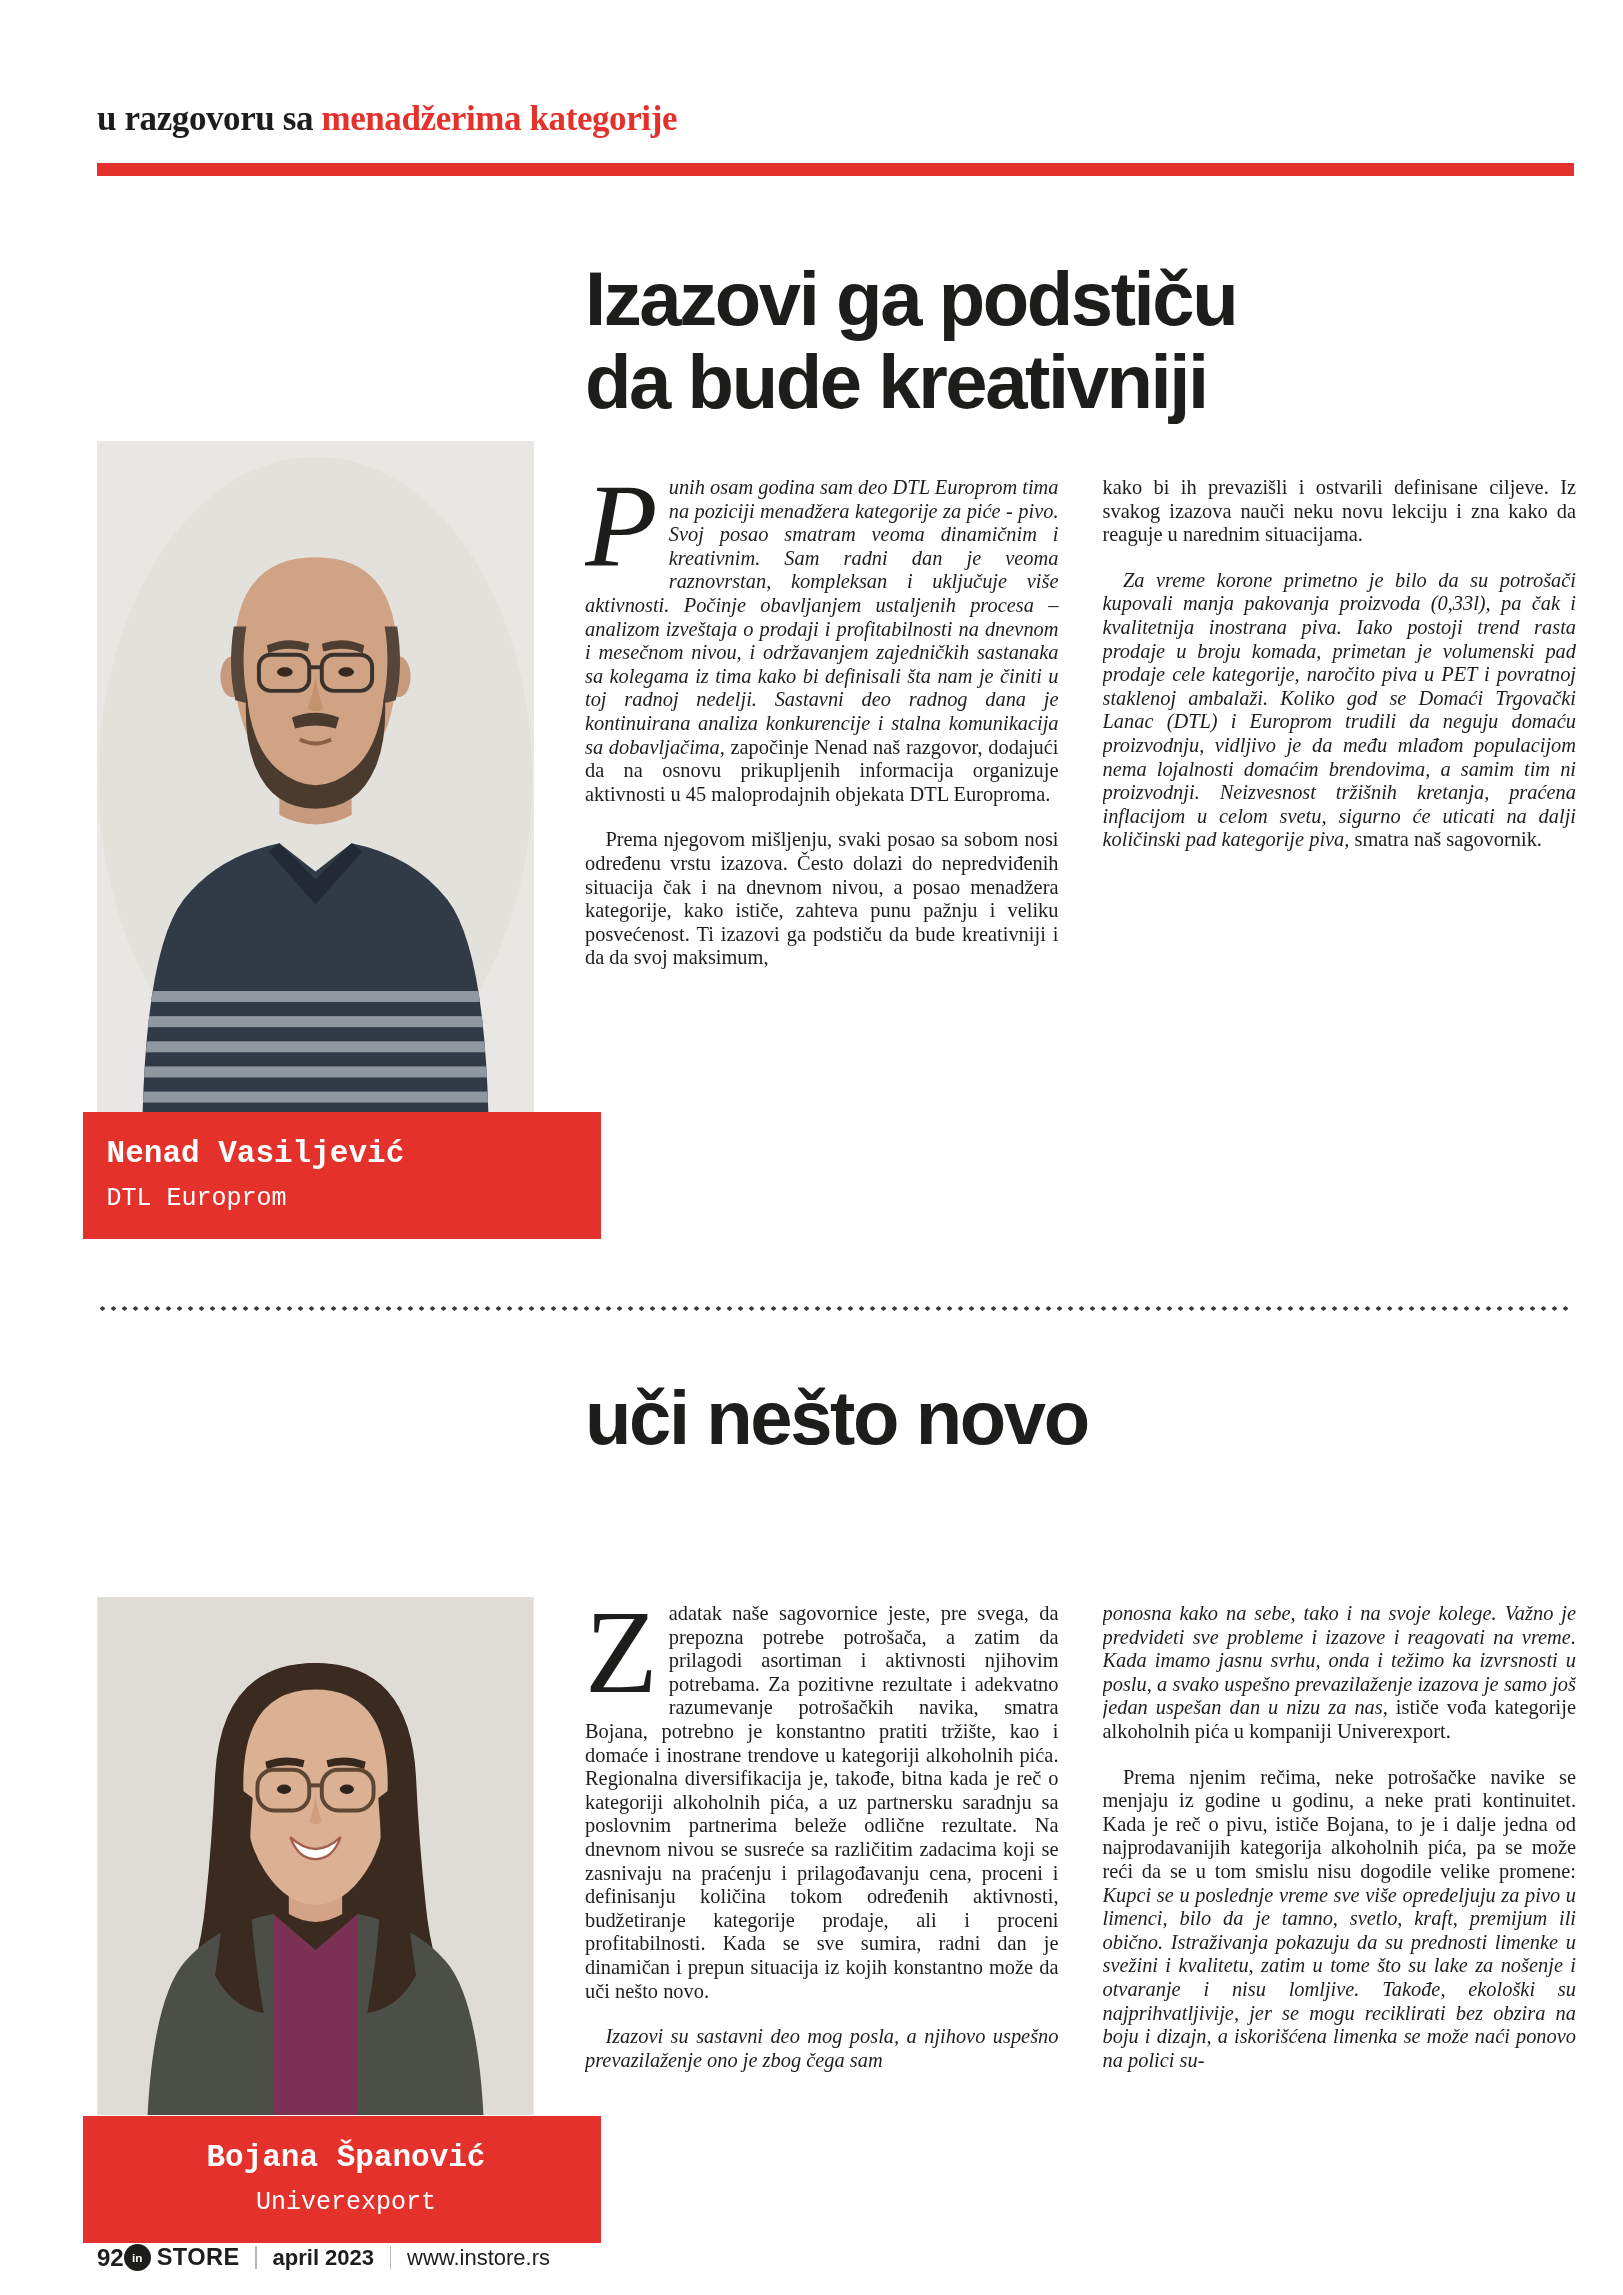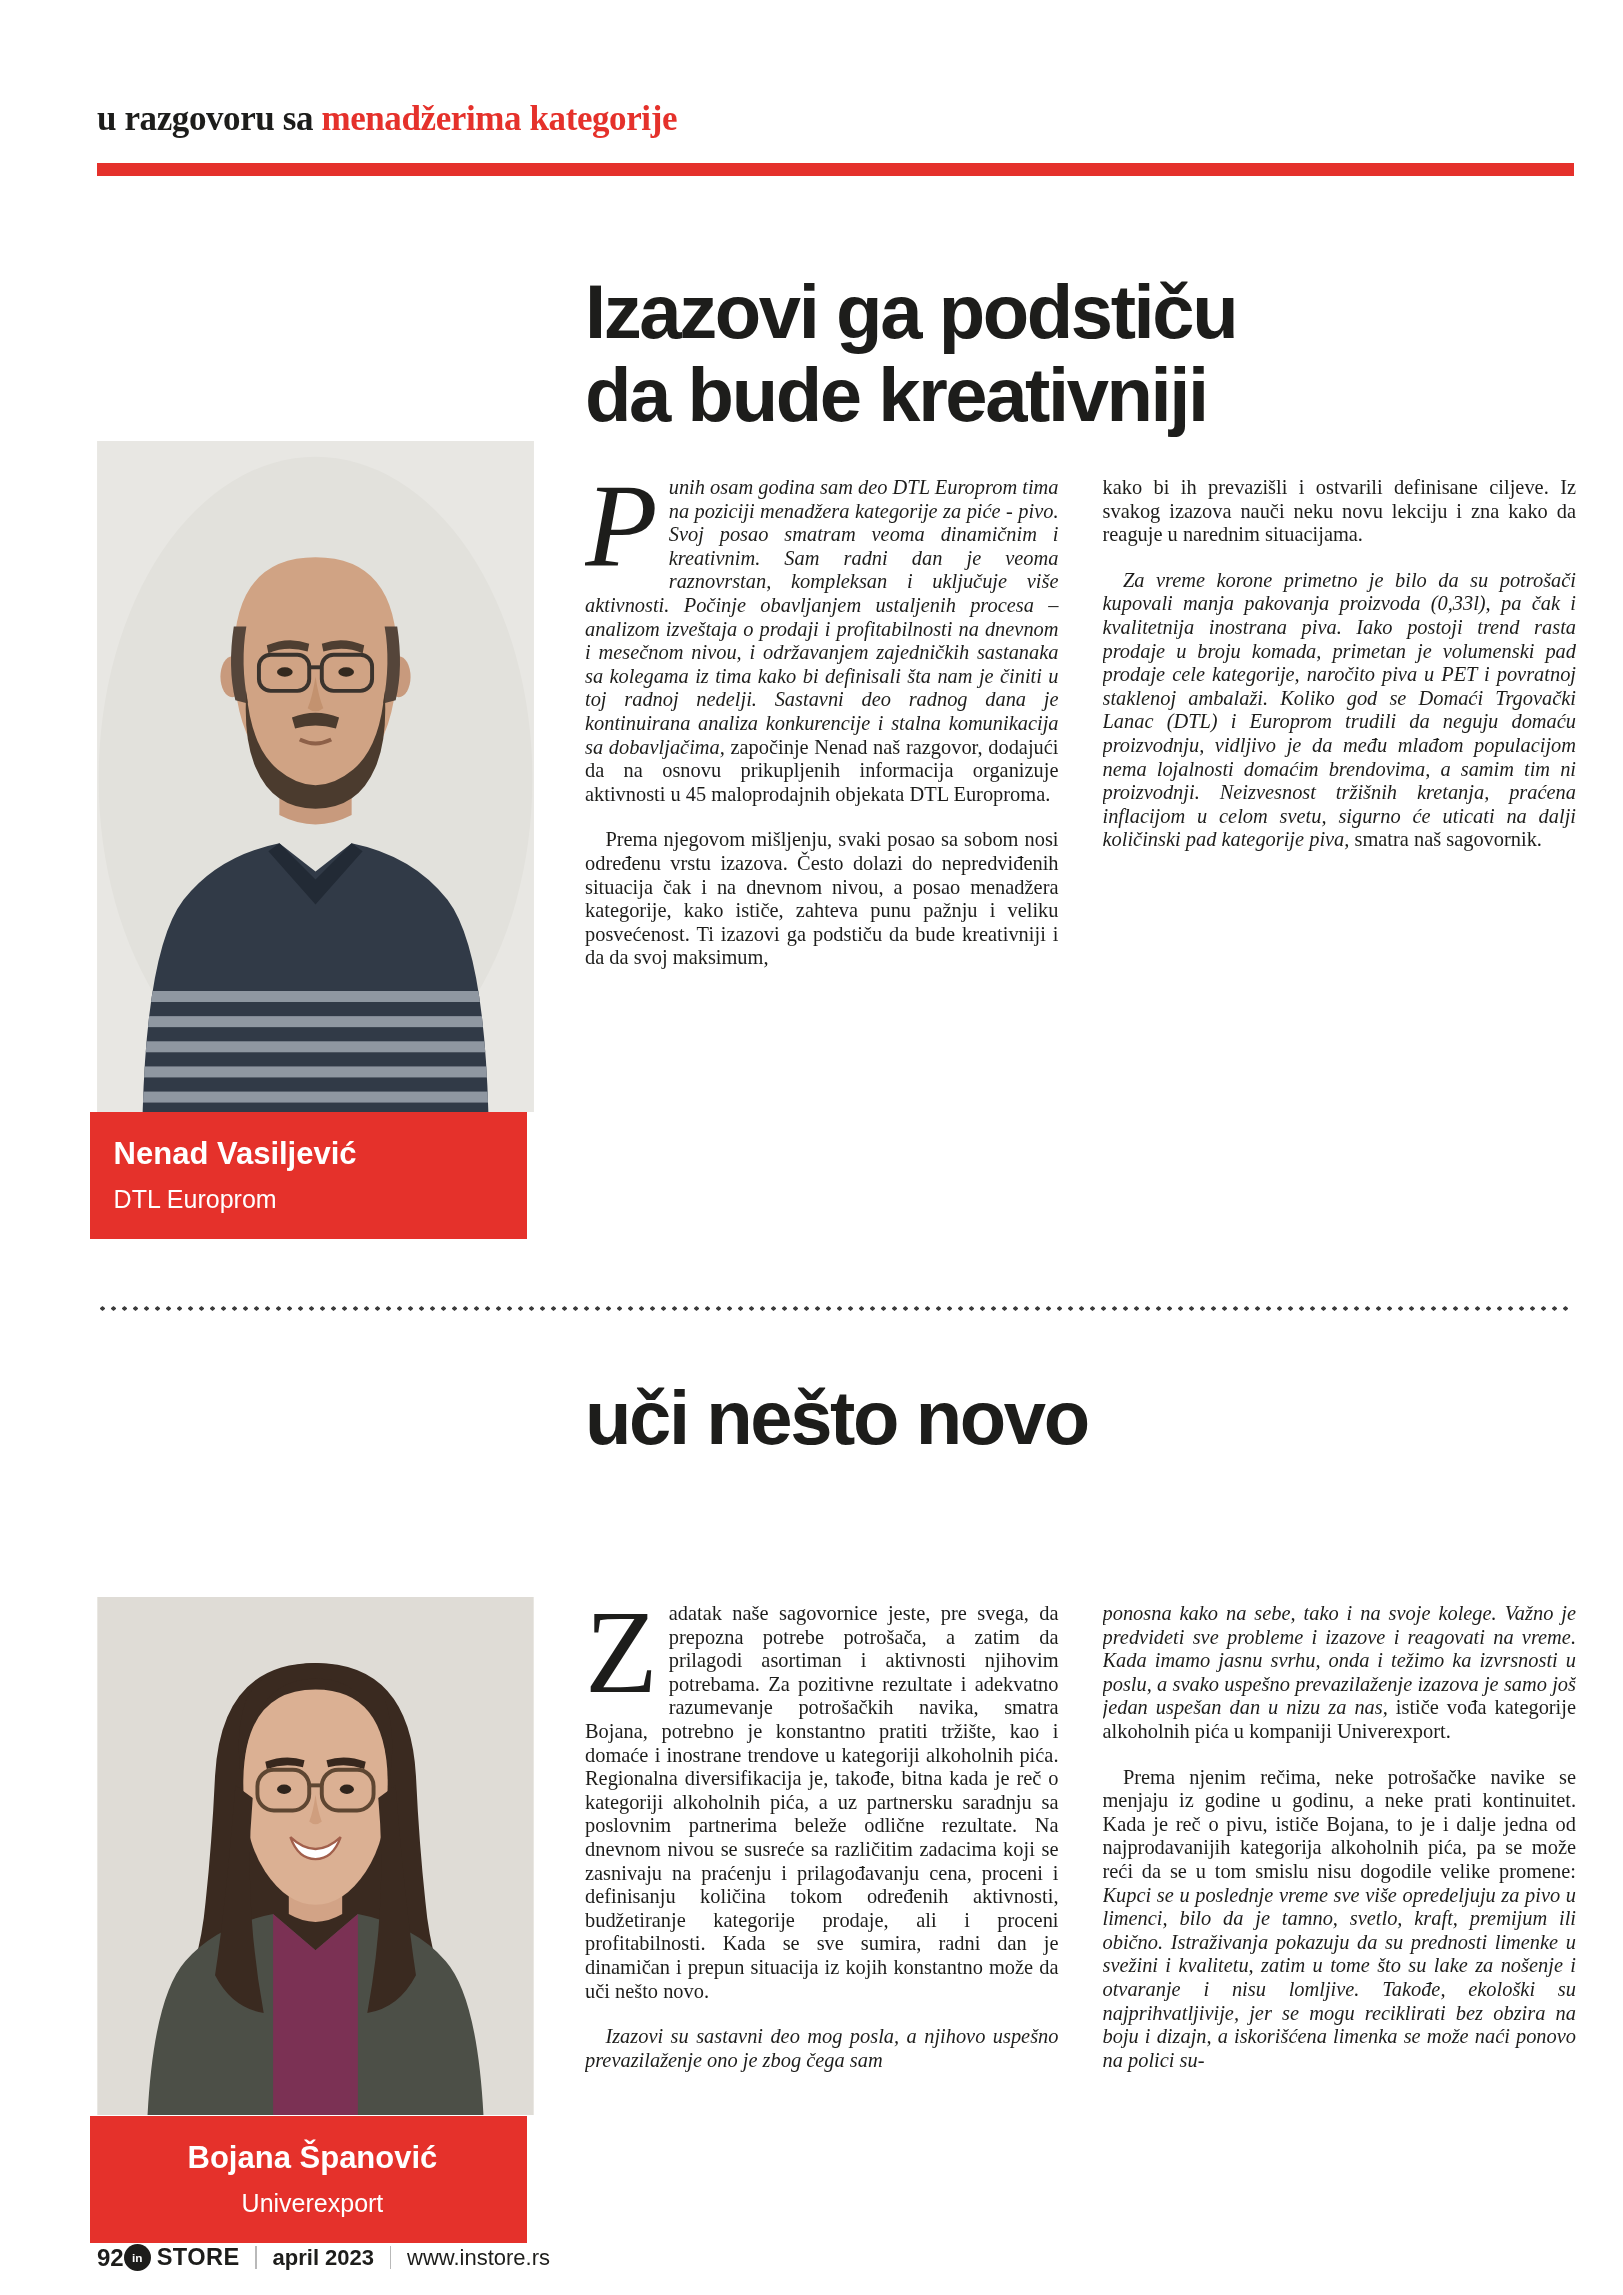--- a/index.html
+++ b/index.html
@@ -26,35 +26,35 @@
     background:var(--accent-red, #e5312b);
   }
 
   
   .title {
     position:absolute; left:585px; width:997px;
     font-family:"Liberation Sans", sans-serif;
     font-weight:bold; font-size:76px; line-height:83px;
     letter-spacing:-2.4px; color:var(--text-black, #1d1d1b);
   }
-  .title-1 { top:270px; }
+  .title-1 { top:257px; }
   .title-2 { top:1376px; }
 
   
   .photo { position:absolute; left:97px; overflow:hidden; }
   .photo-1 { top:441px; width:437px; height:671px; }
   .photo-2 { top:1597px; width:437px; height:518px; }
   .photo svg { display:block; }
 
   
   .caption {
-    position:absolute; left:90px; width:437px; height:127px;
+    position:absolute; left:83px; width:518px; height:127px;
     background:var(--accent-red, #e5312b);
     color:var(--caption-text, #ffffff);
-    font-family:Liberation Sans, sans-serif;
+    font-family:Liberation Mono, monospace;
     padding:23.6px 15.7px 0 23.6px;
   }
   .caption-1 { top:1112px; }
   .caption-2 { top:2116px;text-align:center; }
   .caption-name { font-size:31px; font-weight:bold; line-height:36px; }
   .caption-company { font-size:25px; line-height:30px; margin-top:12.6px; }
 
   
   .columns {
     position:absolute; left:585px; width:991px;

